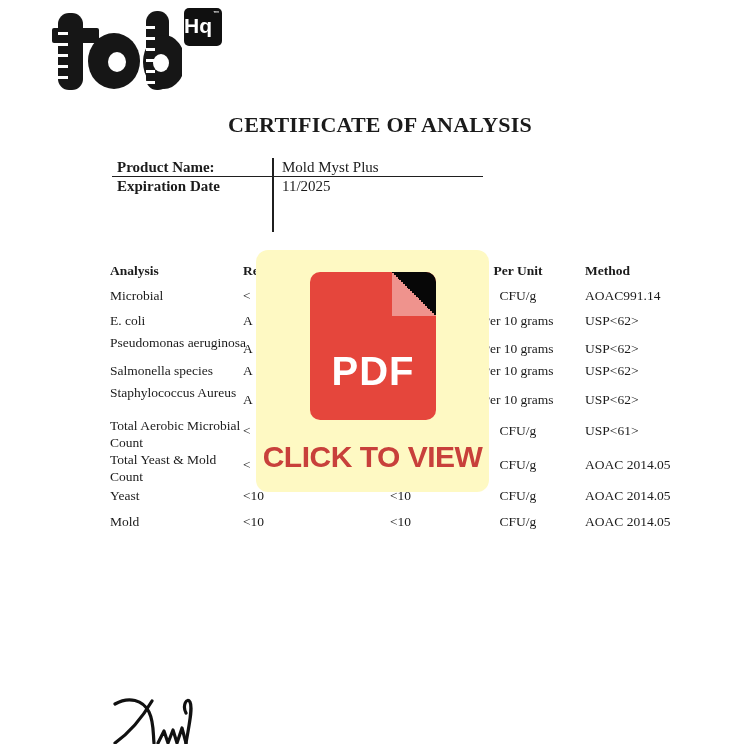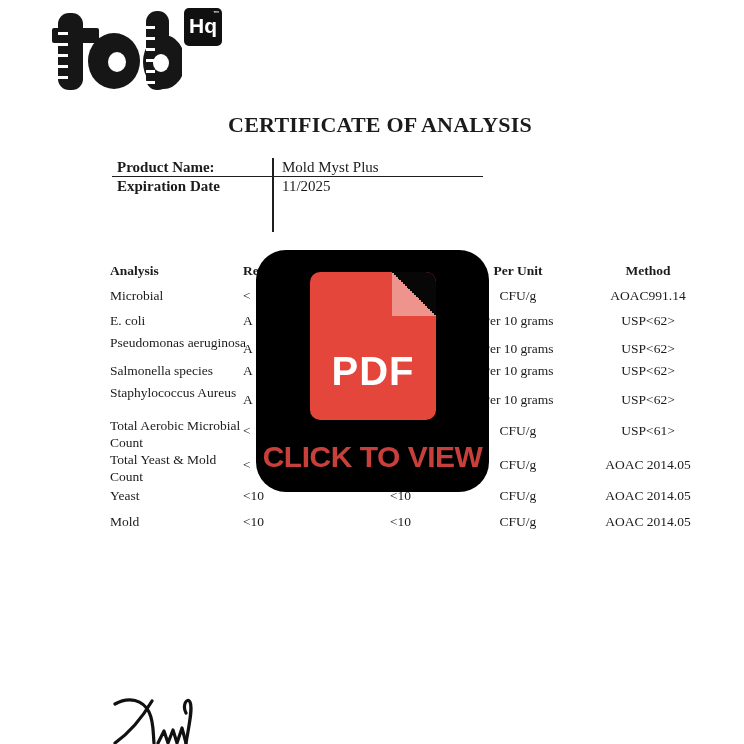--- a/index.html
+++ b/index.html
@@ -4,21 +4,21 @@
 <style>
   html,body{margin:0;padding:0}
   body{width:744px;height:744px;background:#ffffff;overflow:hidden;position:relative;
        font-family:"Liberation Serif",serif;color:#1b1b1b}
 
   
   .logo{position:absolute;left:52px;top:6px;width:175px;height:90px}
   .logo svg{position:absolute;left:0;top:0}
   .hq-badge{position:absolute;left:132px;top:2px;width:38px;height:38px;background:#101010;
             border-radius:5px;color:#fff;font-family:"Liberation Sans",sans-serif}
-  .hq-badge .hq-label{position:absolute;left:0;right:0;top:7px;text-align:center;
+  .hq-badge .hq-label{position:absolute;left:0;right:0;top:7px;text-align:left;
             font-size:21px;font-weight:bold;line-height:21px}
   .hq-badge .tm{position:absolute;right:3px;top:2px;font-size:6px;font-weight:bold}
 
   
   .title{position:absolute;left:0;top:104px;width:744px;margin:8px;text-align:center;
          font-size:22px;font-weight:bold;letter-spacing:.2px;line-height:26px}
 
   
   .info-table{position:absolute;left:112px;top:158px;width:371px;font-size:15px}
   .info-row{position:relative;height:18.5px;line-height:18px;border-bottom:1.5px solid #1f1f1f;box-sizing:border-box}
@@ -26,26 +26,26 @@
   .info-row .lbl{position:absolute;left:5px;font-weight:bold;white-space:nowrap}
   .info-row .val{position:absolute;left:170px;white-space:nowrap}
   .info-vline{position:absolute;left:160px;top:0;height:74px;width:1.5px;background:#1f1f1f}
 
   
   .at-cell{position:absolute;font-size:13.5px;line-height:17px}
   .at-analysis{left:110px;width:142px}
   .at-result{left:243px;white-space:nowrap}
   .at-spec{left:390px;white-space:nowrap}
   .at-unit{left:468px;width:100px;text-align:center;white-space:nowrap}
-  .at-method{left:585px;width:126px;text-align:center;white-space:nowrap}
+  .at-method{left:585px;width:126px;white-space:nowrap}
   .at-head{font-weight:bold}
 
   
-  .overlay{position:absolute;left:256px;top:250px;width:233px;height:242px;background:#000000;
-           border-radius:30px;z-index:10;cursor:pointer}
+  .overlay{position:absolute;left:256px;top:250px;width:233px;height:242px;background:#fef9c3;
+           border-radius:12px;z-index:10;cursor:pointer}
   .pdf-icon{position:absolute;left:54px;top:22px;width:126px;height:148px;background:#e5463c;border-radius:10px}
   .pdf-fold{position:absolute;top:0;right:0;width:44px;height:44px;
             background:linear-gradient(to bottom left,#070707 50%,#ef938d 50%);
             border-top-right-radius:10px}
   .pdf-label{position:absolute;left:0;right:0;top:77px;text-align:center;
              font-family:"Liberation Sans",sans-serif;font-weight:bold;font-size:40px;
              color:#ffffff;letter-spacing:1px;line-height:44px}
   .cta{position:absolute;left:0;right:0;top:190px;text-align:center;
        font-family:"Liberation Sans",sans-serif;font-weight:bold;font-size:30px;
        letter-spacing:-0.5px;color:#c8403b}

